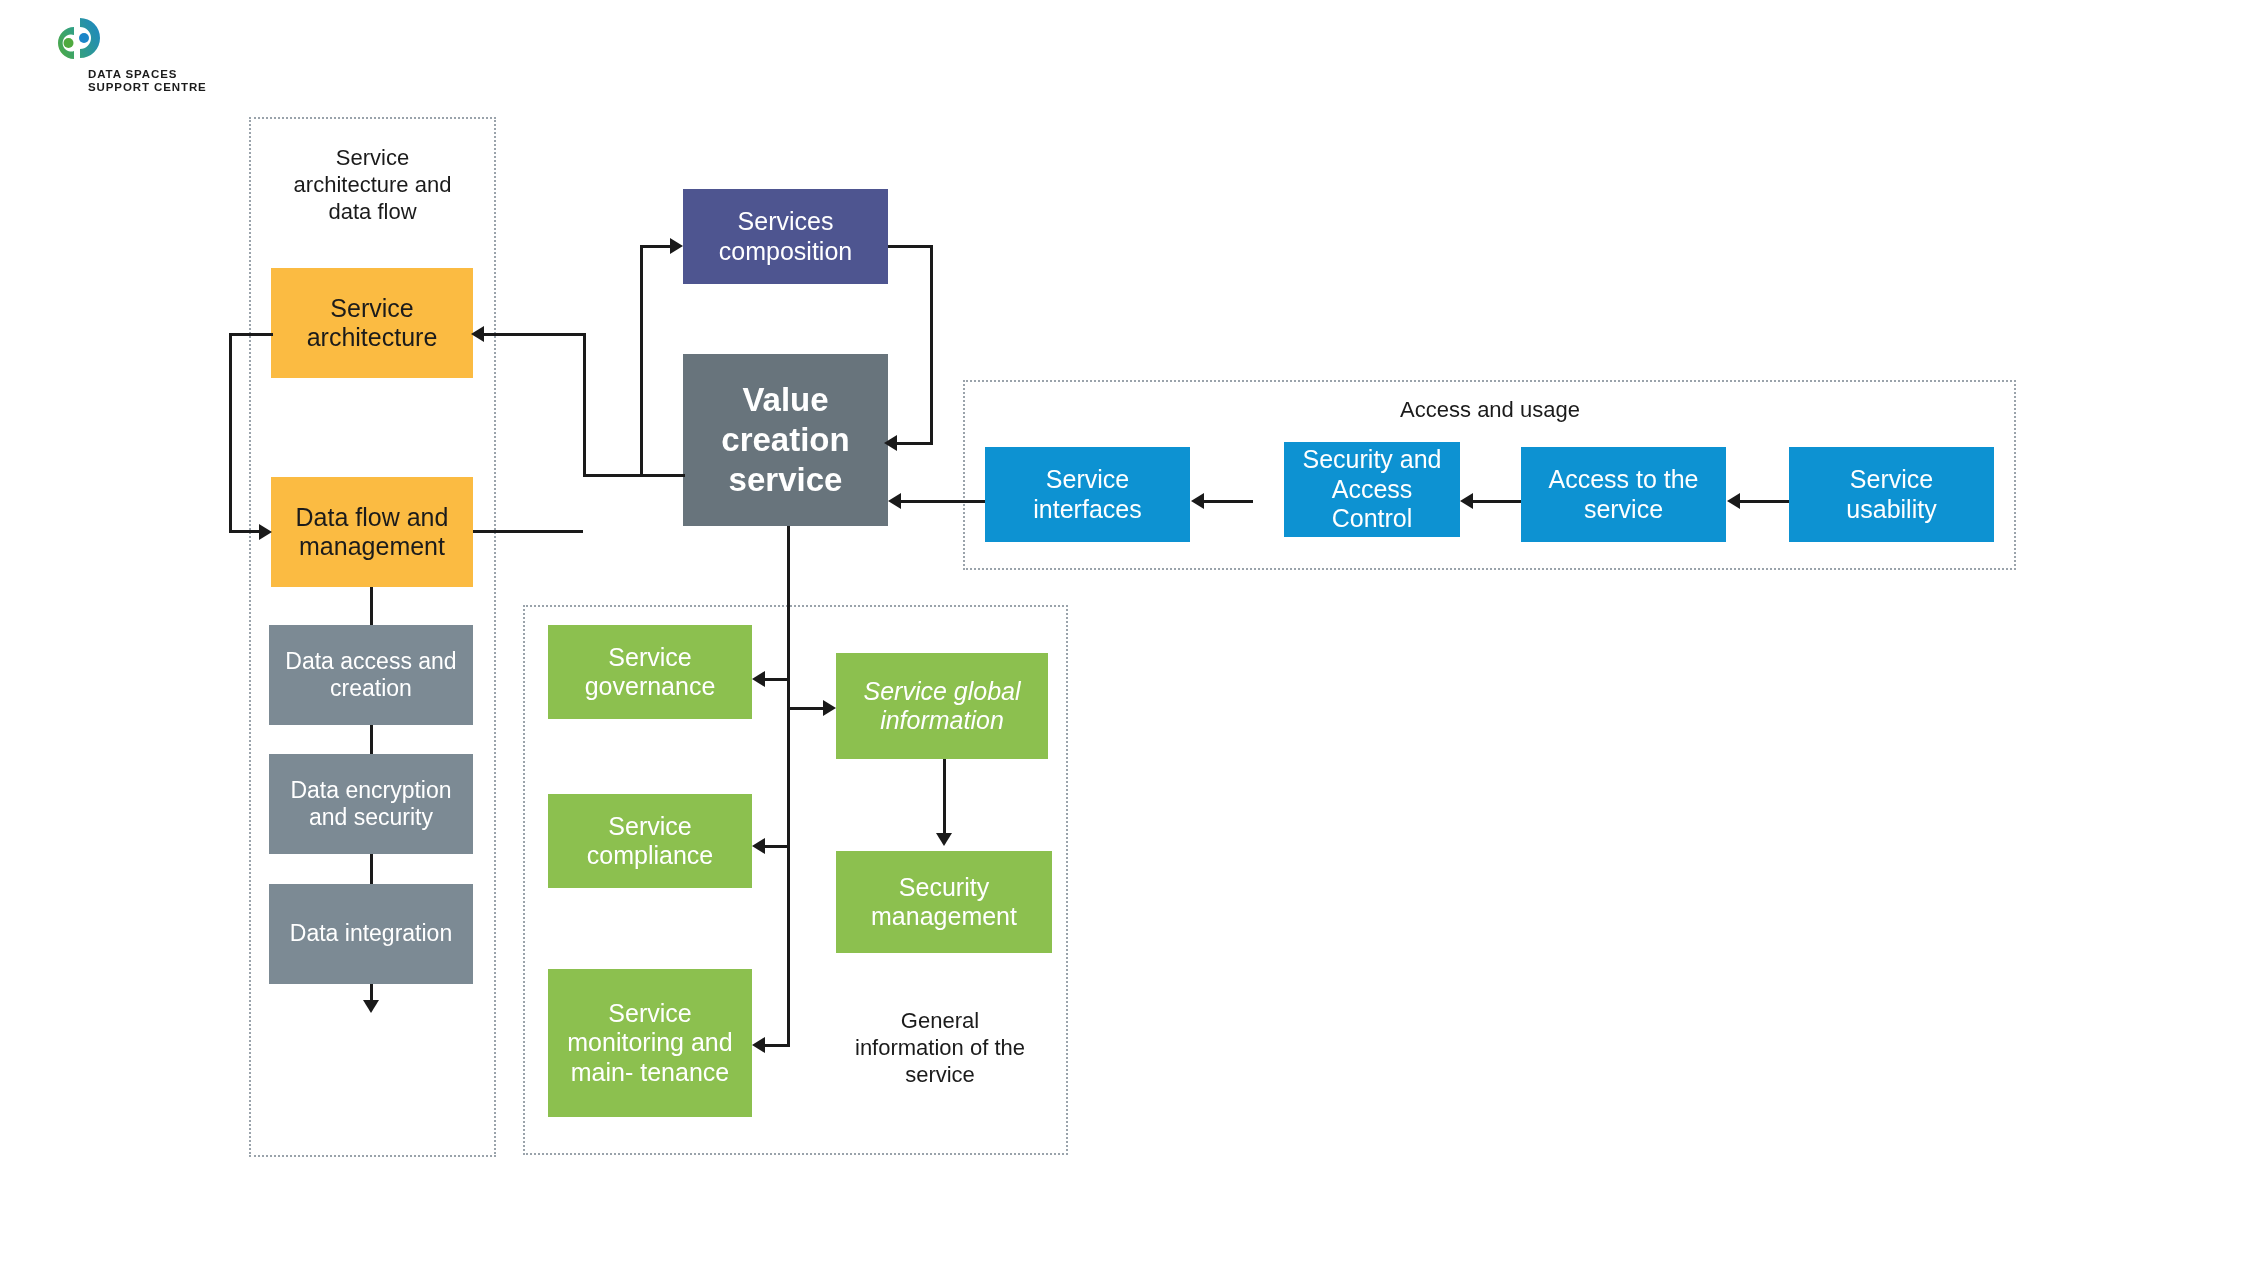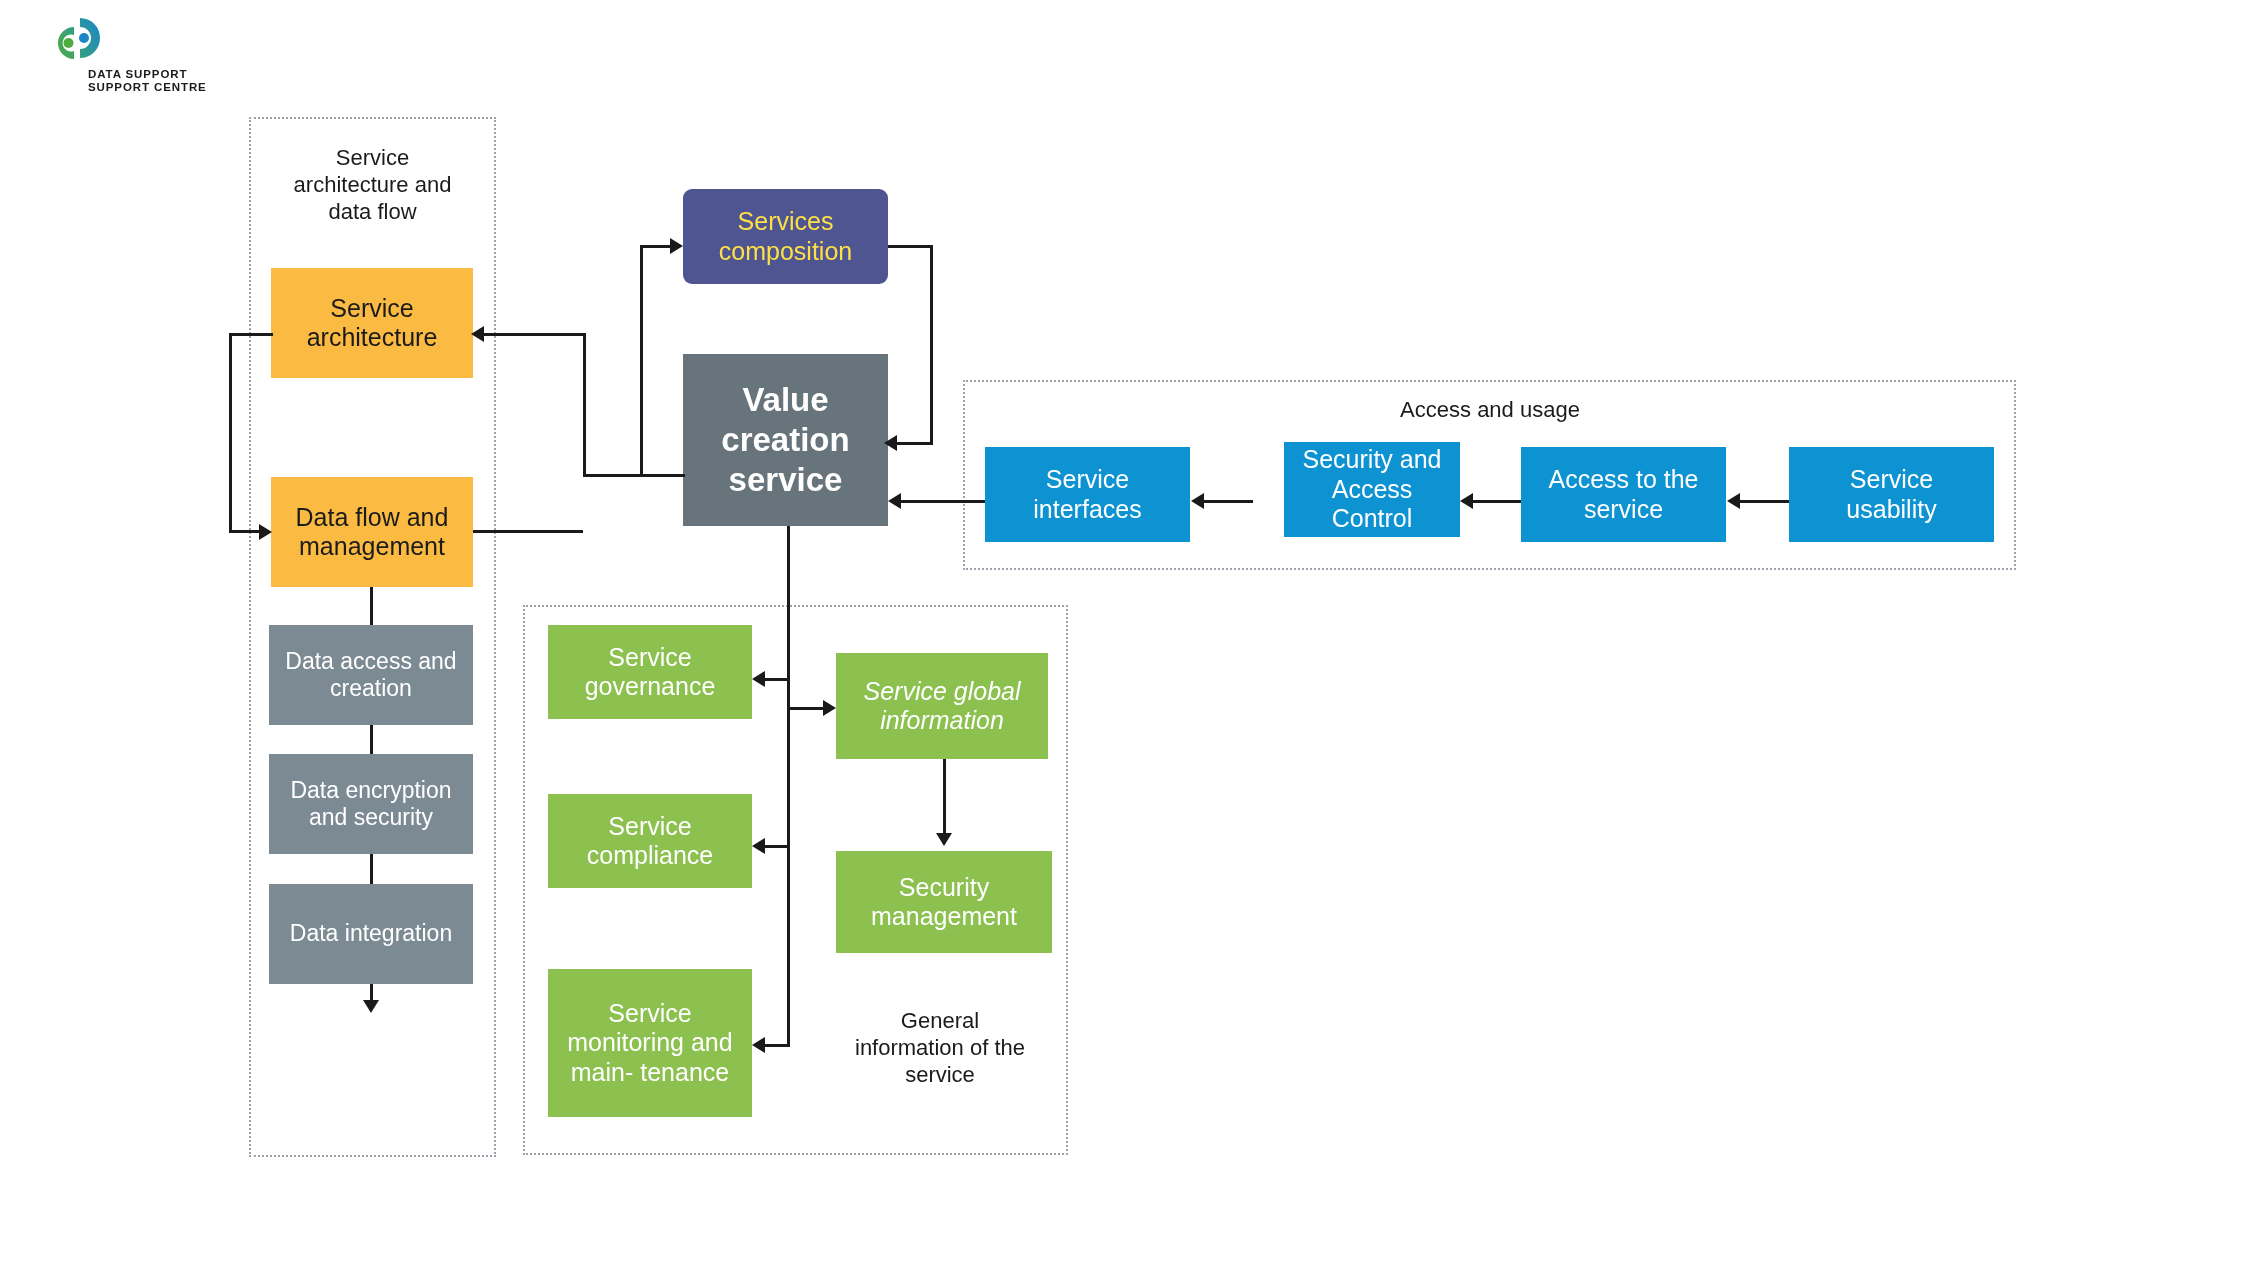--- a/index.html
+++ b/index.html
@@ -60,21 +60,21 @@
     box-sizing: border-box;
     display: flex;
     align-items: center;
     justify-content: center;
     text-align: center;
     line-height: 1.18;
     padding: 2px 6px;
   }
   .box-orange { background: #fbbb42; color: #1b1b1b; font-size: 25px; }
   .box-gray   { background: #7c8a94; color: #ffffff; font-size: 23px; }
-  .box-purple { background: #4e5590; color: #fde047; font-size: 25px; border-radius: 9px; }
+  .box-purple { background: #4e5590; color: #ffffff; font-size: 25px; }
   .box-blue   { background: #0d92d2; color: #ffffff; font-size: 25px; }
   .box-green  { background: #8cc04f; color: #ffffff; font-size: 25px; }
   .box-hero   {
     background: #68747c; color: #ffffff;
     font-size: 33px; font-weight: bold; line-height: 1.22;
   }
 
   
   .caption {
     position: absolute;
@@ -121,21 +121,21 @@
 
         <path d="M30 13 A16 16 0 1 0 30 45 L30 37 A8.5 8.5 0 1 1 30 21 Z" fill="url(#gA)"></path>
 
         <circle cx="24.5" cy="29" r="5" fill="#4faa3f"></circle>
 
         <path d="M36 4 A20 20 0 0 1 36 44 L36 35 A11 11 0 0 0 36 13 Z" fill="url(#gB)"></path>
 
         <circle cx="40" cy="24" r="5" fill="#1b86c8"></circle>
       </svg>
     </div>
-    <div class="logo-text"><span>DATA SUPPORT</span>
+    <div class="logo-text"><span>DATA SPACES</span>
 <span>SUPPORT CENTRE</span></div>
   </div>
 
   <div class="frame" style="left:249px; top:117px; width:247px; height:1040px;"></div>
 
   <div class="frame" style="left:963px; top:380px; width:1053px; height:190px;"></div>
 
   <div class="frame" style="left:523px; top:605px; width:545px; height:550px;"></div>
 
   <div class="caption" style="left:251px; top:145px; width:243px; white-space:pre-line;">Service

